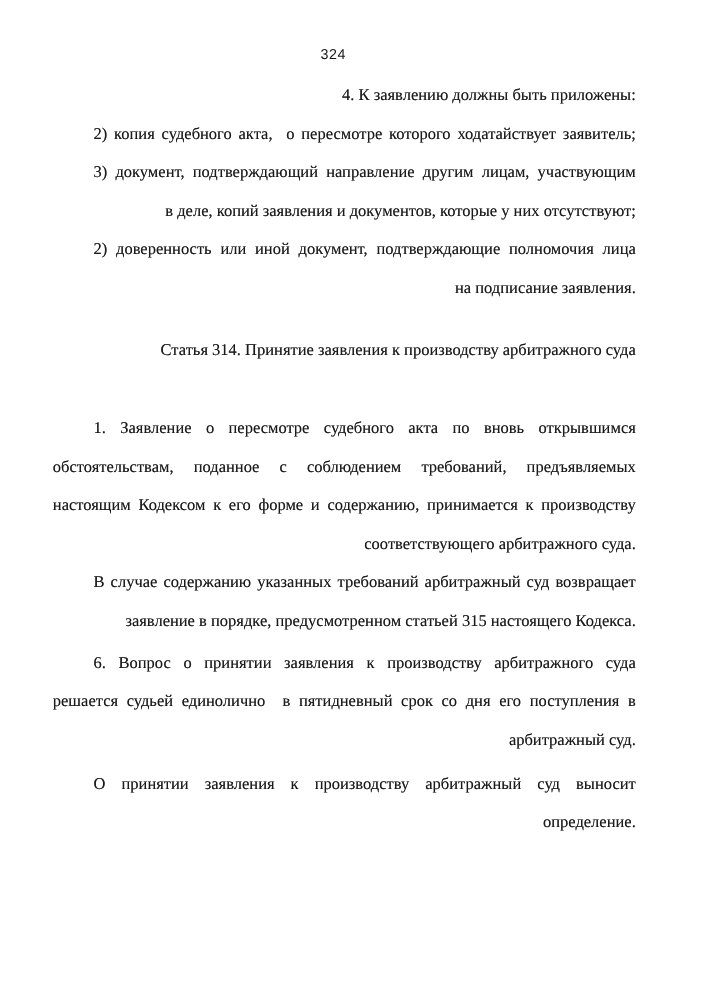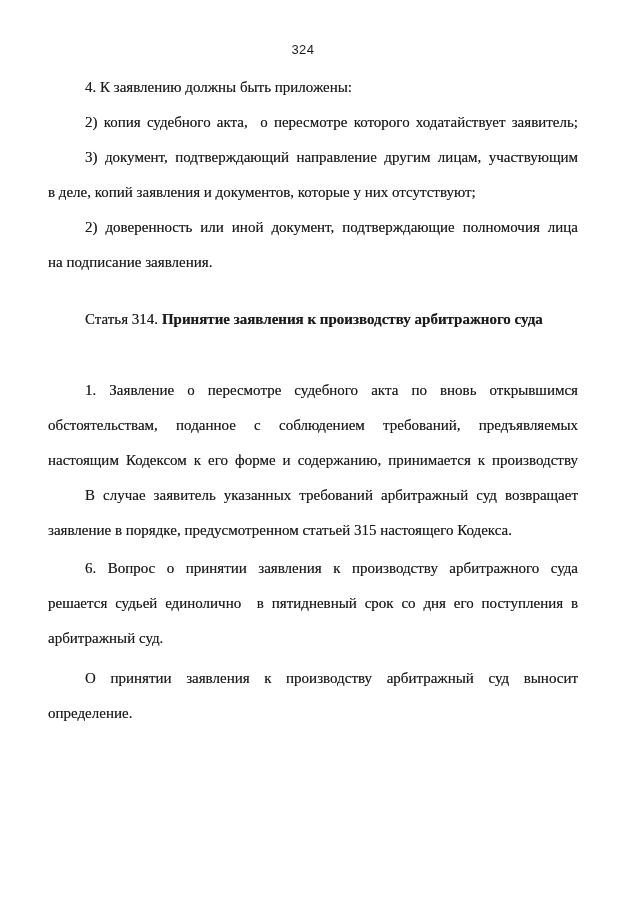--- a/index.html
+++ b/index.html
@@ -31,29 +31,29 @@
     position: absolute;
     top: 70px;
     left: 48px;
     width: 530px;
     font-size: 15px;
     text-shadow: 0 0 0.4px rgba(0,0,0,0.55); 
   }
   .block { margin: 0; }
   .line {
     line-height: 35px;
-    text-align: left;
+    text-align: right;
     white-space: normal;
   }
   .line.indent { text-indent: 37px; }
   .line.fill {
     text-align: justify;
     text-align-last: justify;
   }
-  .bold { font-weight: bold; }
+  .bold { font-weight: normal; }
   
   [data-name="article-314-heading"] { margin-top: 22px; margin-bottom: 36px; }
   [data-name="clause-2"] { margin-top: 3px; }
   [data-name="clause-2-ruling"] { margin-top: 5px; }
 </style>
 </head>
 <body>
 
 <div class="page" data-name="document-page" style="background: rgb(255, 255, 255); color: rgb(27, 27, 27);">
   <div class="page-number" data-name="page-number">324</div>
@@ -72,23 +72,24 @@
         <div class="line indent fill" data-name="text-line">2) доверенность или иной документ, подтверждающие полномочия лица</div>
         <div class="line" data-name="text-line">на подписание заявления.</div>
       </div>
       <div class="block" data-name="article-314-heading">
         <div class="line indent" data-name="article-heading-line"><span data-name="article-number-label">Статья 314.</span> <span class="bold" data-name="article-title">Принятие заявления к производству арбитражного суда</span></div>
       </div>
       <div class="block" data-name="clause-1">
         <div class="line indent fill" data-name="text-line">1. Заявление о пересмотре судебного акта по вновь открывшимся</div>
         <div class="line fill" data-name="text-line">обстоятельствам, поданное с соблюдением требований, предъявляемых</div>
         <div class="line fill" data-name="text-line">настоящим Кодексом к его форме и содержанию, принимается к производству</div>
+        <div class="line" data-name="text-line">соответствующего арбитражного суда.</div>
       </div>
       <div class="block" data-name="clause-1-return">
-        <div class="line indent fill" data-name="text-line">В случае заявитель указанных требований арбитражный суд возвращает</div>
+        <div class="line indent fill" data-name="text-line">В случае содержанию указанных требований арбитражный суд возвращает</div>
         <div class="line" data-name="text-line">заявление в порядке, предусмотренном статьей 315 настоящего Кодекса.</div>
       </div>
       <div class="block" data-name="clause-2">
         <div class="line indent fill" data-name="text-line">6. Вопрос о принятии заявления к производству арбитражного суда</div>
         <div class="line fill" data-name="text-line">решается судьей единолично&nbsp; в пятидневный срок со дня его поступления в</div>
         <div class="line" data-name="text-line">арбитражный суд.</div>
       </div>
       <div class="block" data-name="clause-2-ruling">
         <div class="line indent fill" data-name="text-line">О принятии заявления к производству арбитражный суд выносит</div>
         <div class="line" data-name="text-line">определение.</div>

